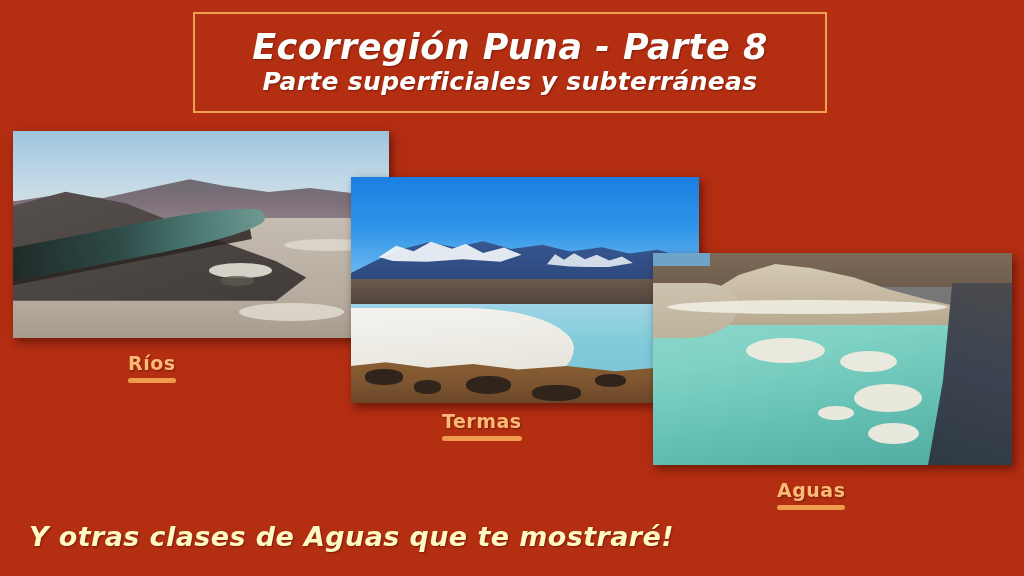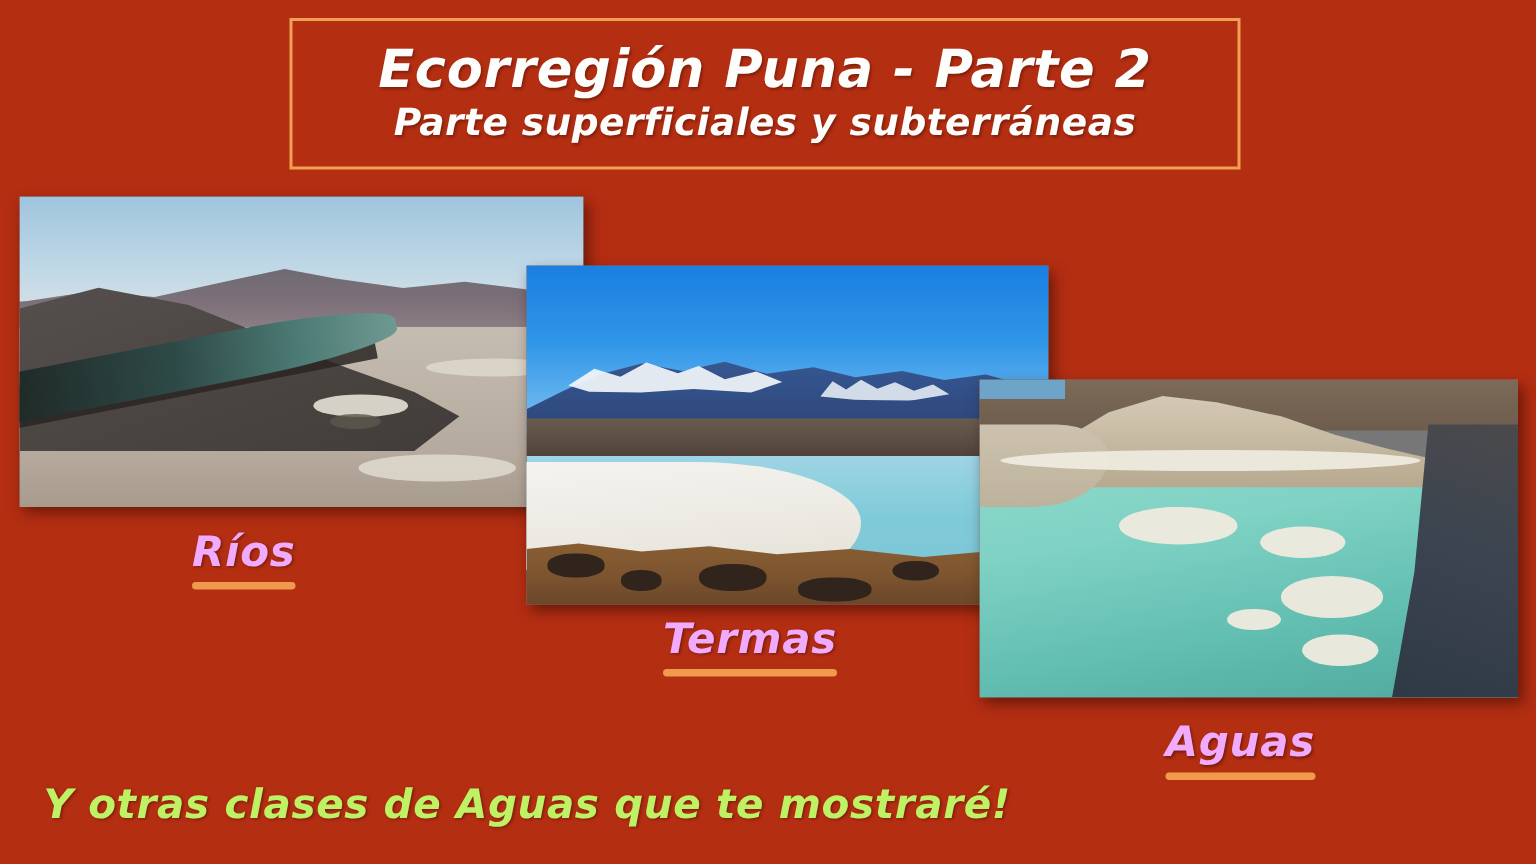--- a/index.html
+++ b/index.html
@@ -155,47 +155,47 @@
   #photo-termas .crust{position:absolute;background:#efeade;border-radius:50%;opacity:.95;}
   #photo-termas .c1{left:26%;top:40%;width:22%;height:12%;}
   #photo-termas .c2{left:52%;top:46%;width:16%;height:10%;}
   #photo-termas .c3{left:56%;top:62%;width:19%;height:13%;}
   #photo-termas .c4{left:60%;top:80%;width:14%;height:10%;}
   #photo-termas .c5{left:46%;top:72%;width:10%;height:7%;}
 
   
   .caption{position:absolute;display:flex;flex-direction:column;align-items:center;}
   .caption .cap-text{
-    color:#f0abfc;font-size:28px;font-weight:bold;font-style:italic;
+    color:#fdba74;font-size:19px;font-weight:bold;
     letter-spacing:0.5px;line-height:1.1;white-space:nowrap;
     text-shadow:1px 1px 2px rgba(60,10,0,.5);
   }
   .caption .cap-rule{
     margin-top:4px;height:5px;border-radius:3px;
     background:#f09a4e;align-self:stretch;
   }
   #caption-rios{left:128px;top:353px;}
   #caption-lagunas{left:442px;top:411px;}
   #caption-termas{left:777px;top:480px;}
 
   
   .footer-text{
     position:absolute;left:29px;top:521px;
-    color:#bef264;font-size:27px;font-weight:bold;font-style:italic;
+    color:#fef9c3;font-size:27px;font-weight:bold;font-style:italic;
     letter-spacing:0.4px;white-space:nowrap;
     text-shadow:1px 1px 2px rgba(60,10,0,.5);
   }
 </style>
 </head>
 <body>
 
 <div class="slide">
 
   <div class="title-box">
-    <div class="title-main">Ecorregión Puna - Parte 2</div>
+    <div class="title-main">Ecorregión Puna - Parte 8</div>
     <div class="title-sub">Parte superficiales y subterráneas</div>
   </div>
 
   <div class="photo" id="photo-rios">
     <div class="sky p1-sky"></div>
     <div class="layer p1-far"></div>
     <div class="layer p1-flat"></div>
     <div class="layer p1-near"></div>
     <div class="p1-shadow"></div>
     <div class="p1-river"></div>

